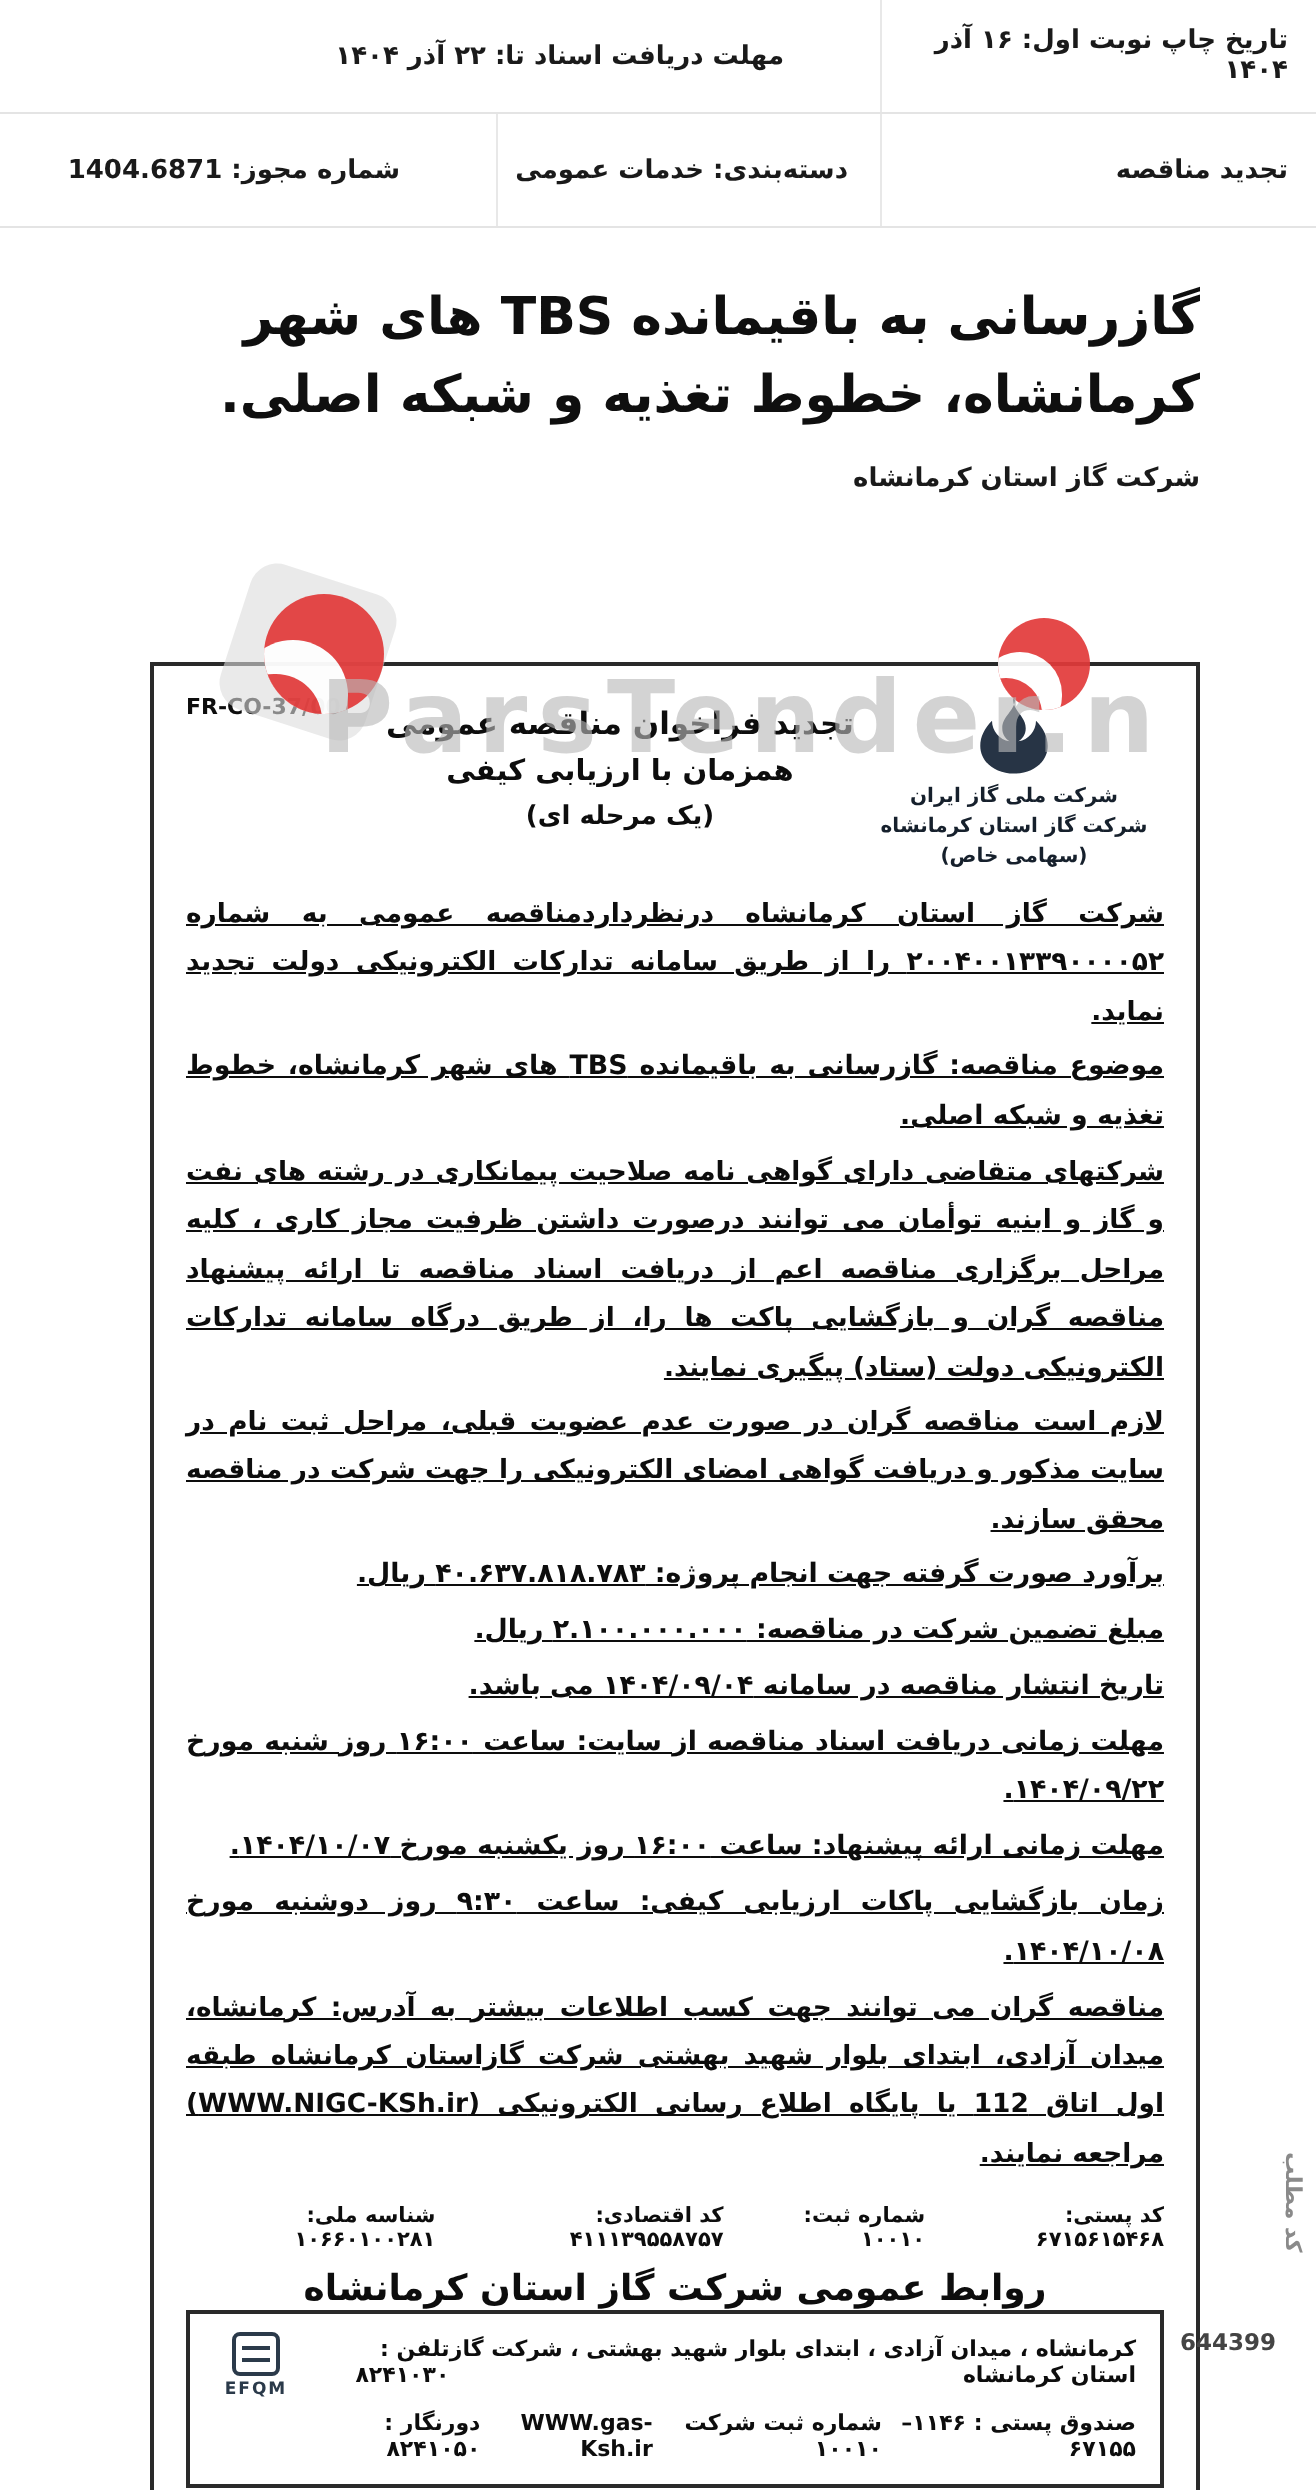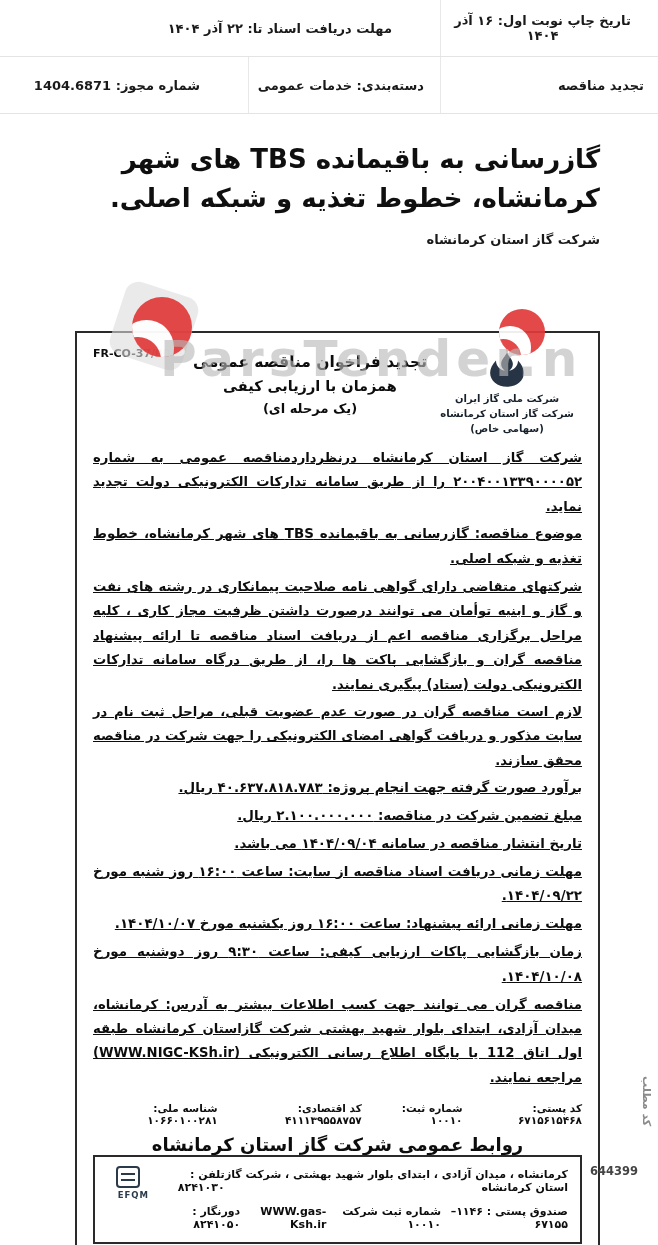--- a/index.html
+++ b/index.html
@@ -3,21 +3,21 @@
 <meta charset="utf-8">
 <style>
   *{box-sizing:border-box;margin:0;padding:0;}
   body{width:658px;font-family:"DejaVu Sans","Liberation Sans",sans-serif;background:#ffffff;color:#111;}
   .page{position:relative;width:658px;height:1245px;overflow:hidden;background:#fff;}
 
   
   .meta-row{display:flex;direction:rtl;height:57px;align-items:center;
     border-bottom:1px solid #e4e4e4;font-size:13px;font-weight:700;color:#1a1a1a;background:#fff;}
   .meta-cell{display:flex;align-items:center;height:100%;direction:rtl;}
-  .meta-a{width:218px;padding-right:14px;border-left:1px solid #e8e8e8;text-align:center;}
+  .meta-a{width:218px;padding-right:14px;border-left:1px solid #e8e8e8;}
   .meta-b{width:192px;padding-right:16px;border-left:1px solid #e8e8e8;}
   .meta-c{flex:1;padding-right:48px;}
 
   
   .title-block{padding:26px 58px 0;direction:rtl;text-align:right;}
   .page-title{font-size:26px;font-weight:700;line-height:1.5;color:#0f0f0f;}
   .org-line{margin-top:14px;font-size:13px;font-weight:700;color:#1a1a1a;}
 
   
   .wm{position:absolute;pointer-events:none;}
@@ -53,21 +53,21 @@
 
   .inner-footer{position:relative;border:2px solid #2a2a2a;padding:11px 12px 11px 62px;
     font-size:11px;font-weight:700;color:#0d0d0d;}
   .f-line{display:flex;direction:rtl;justify-content:space-between;align-items:center;}
   .f-line + .f-line{margin-top:11px;}
   .efqm{position:absolute;left:12px;top:9px;width:42px;text-align:center;color:#2b3a4a;}
   .efqm .glyph{width:24px;height:22px;margin:0 auto 2px;border:2px solid #2b3a4a;border-radius:4px;position:relative;}
   .efqm .glyph::before,.efqm .glyph::after{content:"";position:absolute;left:3px;right:3px;height:2px;background:#2b3a4a;}
   .efqm .glyph::before{top:5px;}
   .efqm .glyph::after{top:11px;}
-  .efqm .label{font-size:8.5px;letter-spacing:1px;font-weight:700;text-align:right;}
+  .efqm .label{font-size:8.5px;letter-spacing:1px;font-weight:700;}
 
   
   .article-code-label{position:absolute;top:1076px;right:5px;writing-mode:vertical-rl;
     font-size:11px;font-weight:600;color:#8a8a8a;z-index:5;}
   .article-code-value{position:absolute;top:1164px;right:20px;font-size:11.5px;font-weight:600;color:#444;z-index:5;}
 </style>
 </head>
 <body>
 
 <div class="page">

